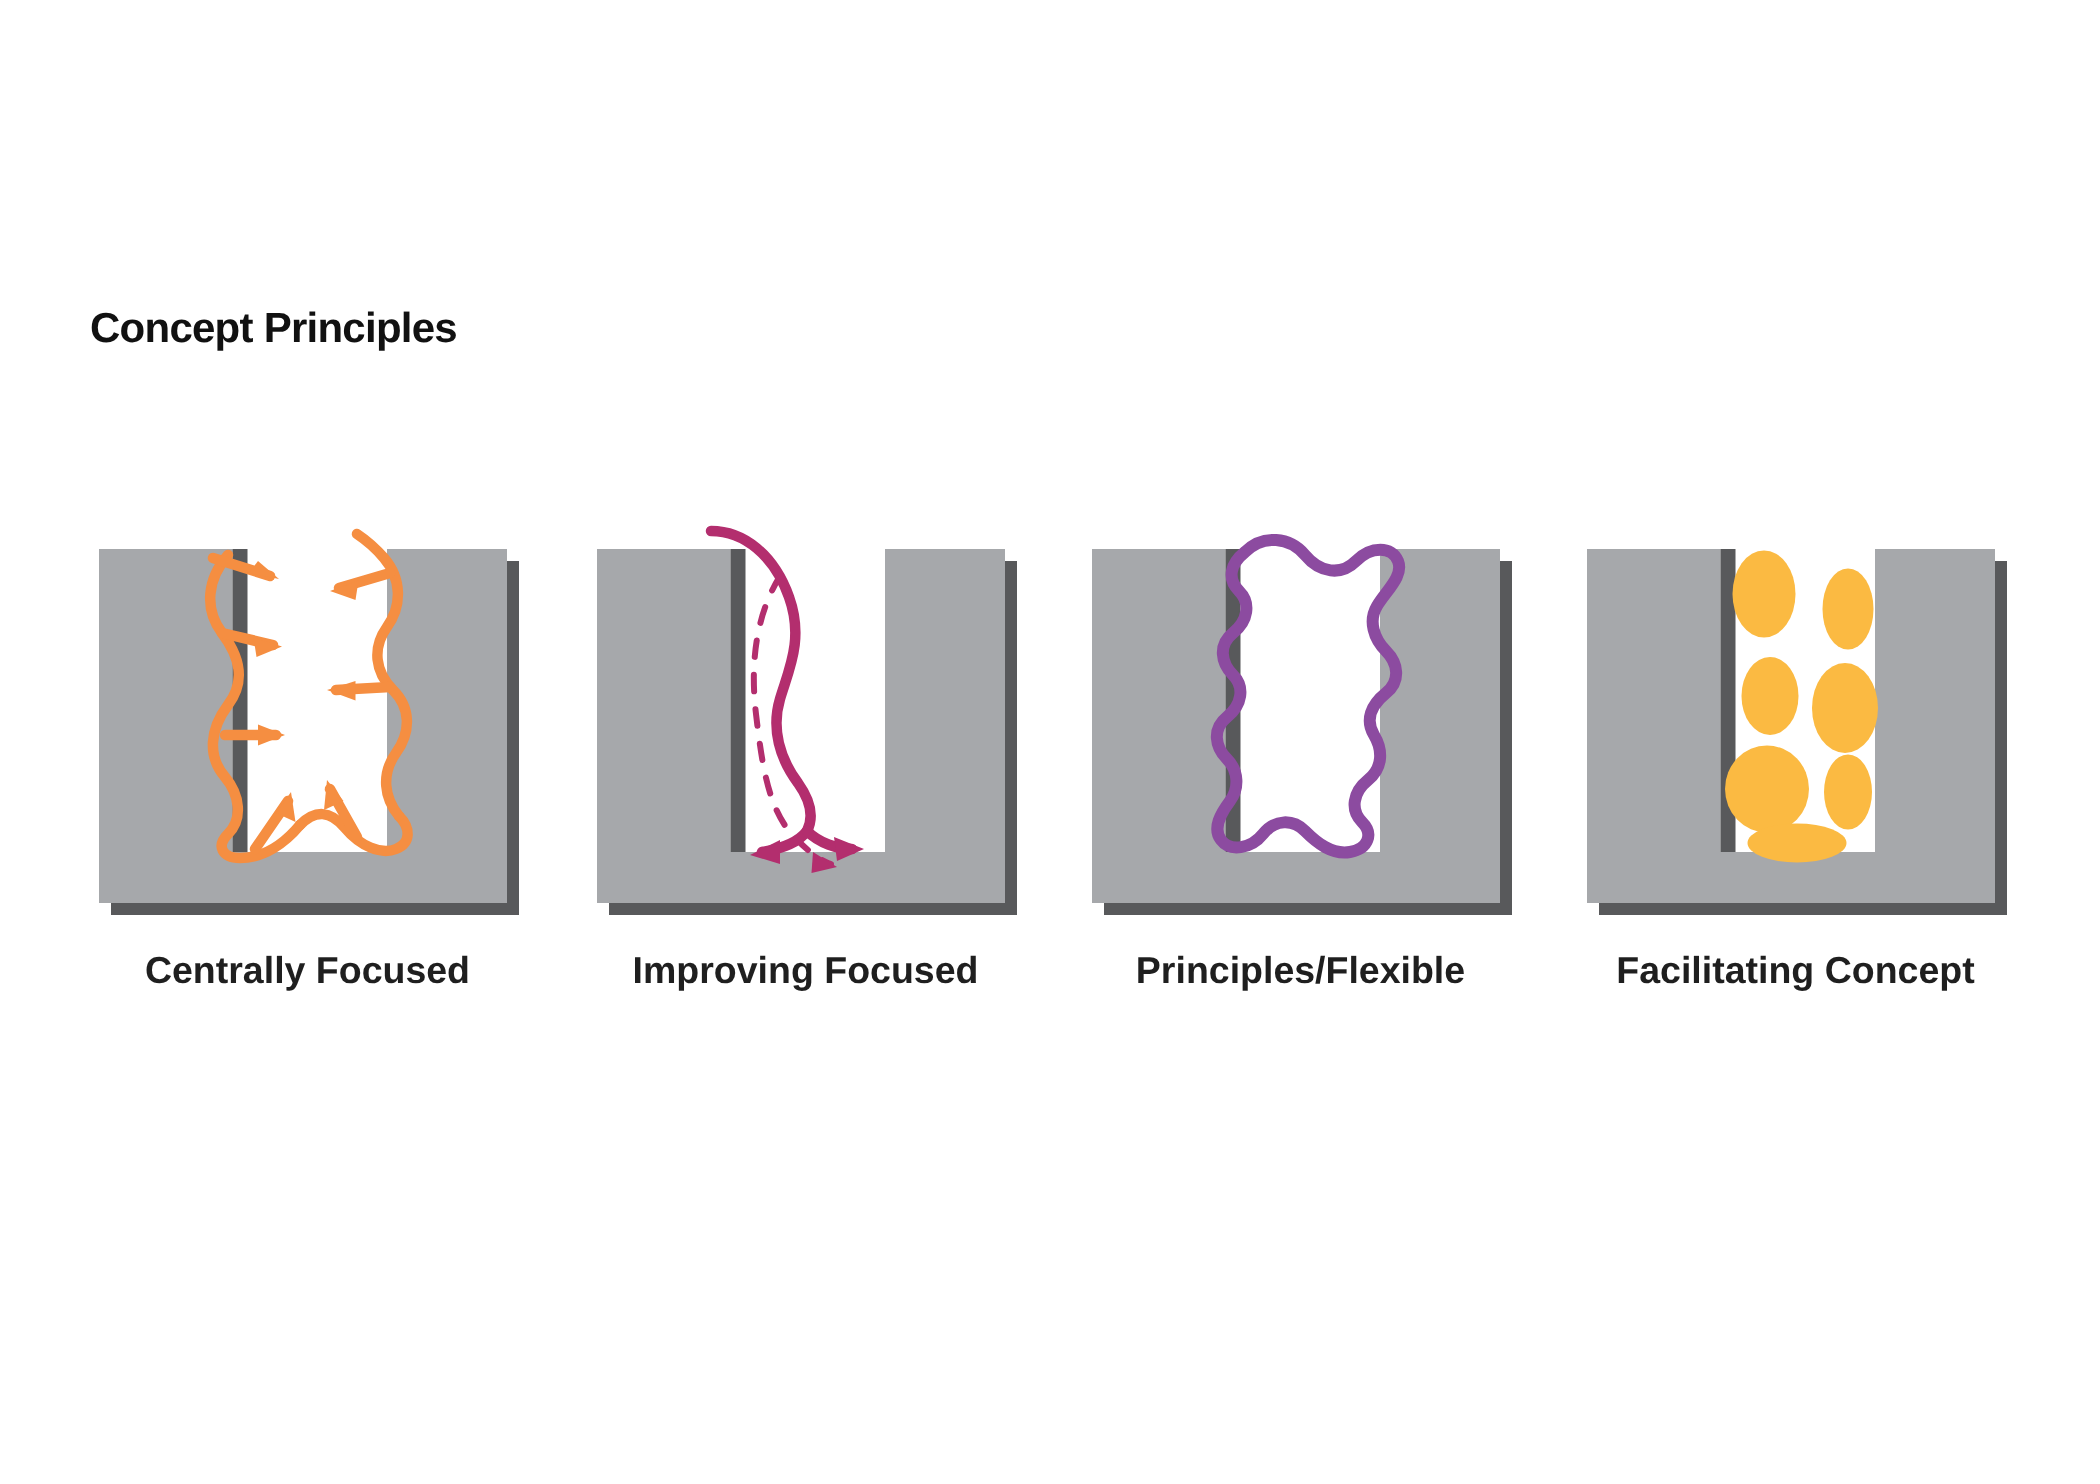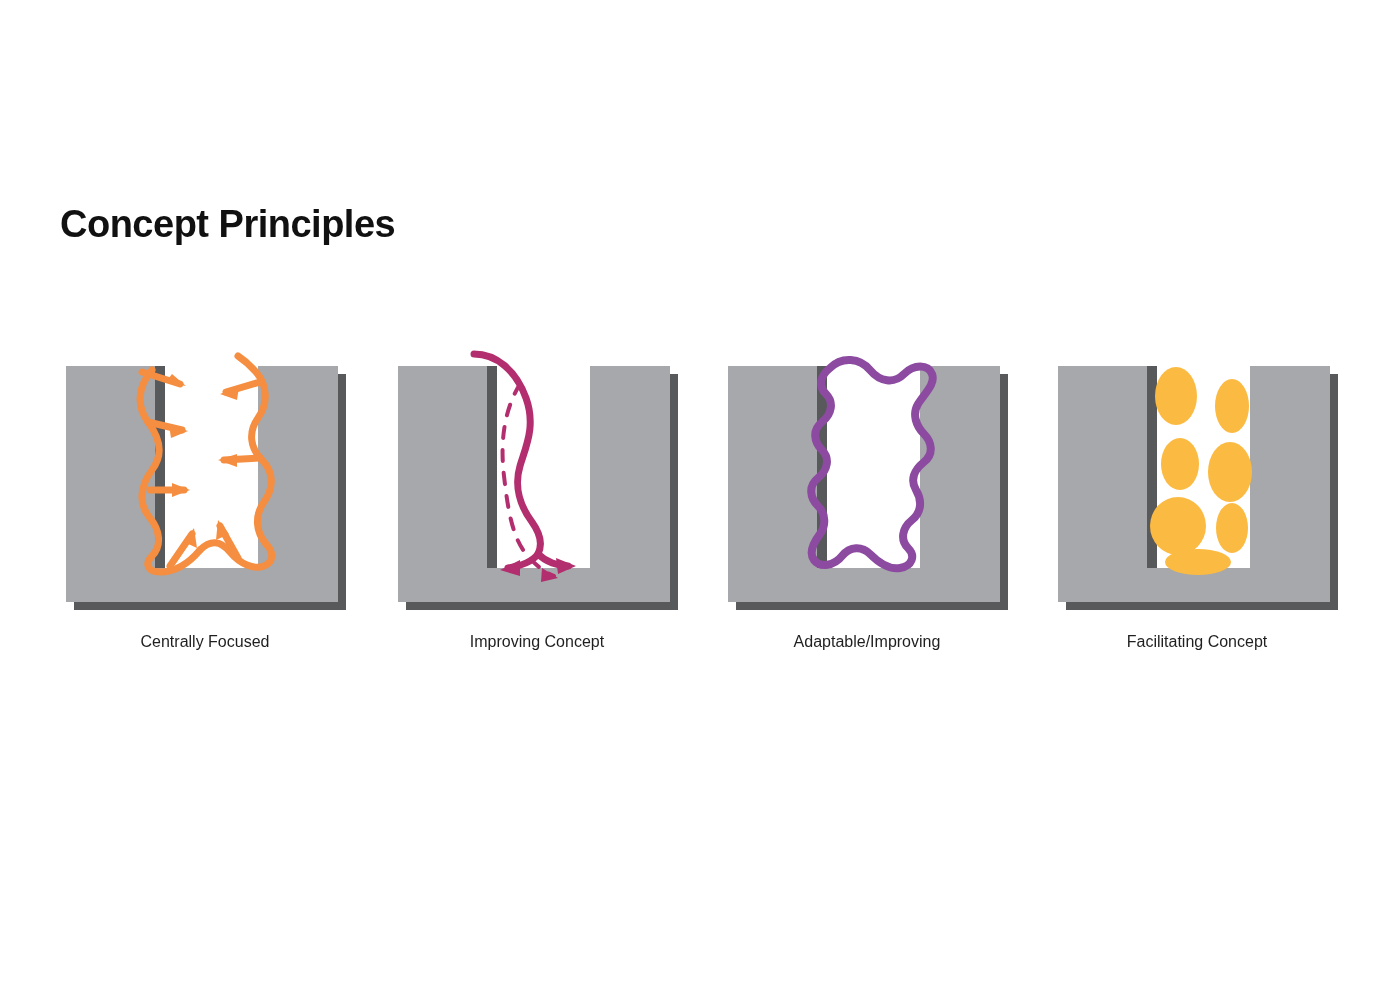--- a/index.html
+++ b/index.html
@@ -17,21 +17,21 @@
   }
   .slide {
     position: absolute;
     inset: 0;
     background: #ffffff;
   }
   .slide-title {
     position: absolute;
     left: 60px;
     top: 203px;
-    font-size: 38px;
+    font-size: 28px;
     font-weight: 700;
     letter-spacing: -0.5px;
     color: #111111;
     white-space: nowrap;
   }
   .panels {
     position: absolute;
     left: 0;
     top: 350px;
     width: 1400px;
@@ -55,22 +55,22 @@
     width: 290px;
     height: 255px;
     overflow: visible;
   }
   .panel-label {
     position: absolute;
     top: 283px;
     left: 0;
     width: 290px;
     text-align: center;
-    font-size: 16px;
-    font-weight: 400;
+    font-size: 25px;
+    font-weight: 700;
     color: #1f1f1f;
     white-space: nowrap;
   }
 </style>
 </head>
 <body>
 
 <div class="slide">
 
   <div class="slide-title">Concept Principles</div>
@@ -167,21 +167,21 @@
             <path d="M146,204 C140,212 128,216 116,218"></path>
 
             <path d="M146,204 C154,212 166,216 176,216"></path>
           </g>
           <g fill="#B32E6E" stroke="none">
             <polygon points="108,220 128,210 128,226"></polygon>
             <polygon points="184,216 164,208 166,224"></polygon>
           </g>
         </svg>
       </div>
-      <div class="panel-label">Improving Concept</div>
+      <div class="panel-label">Improving Focused</div>
     </div>
 
     <div class="panel" style="left:722px;">
       <div class="panel-figure">
         <svg viewBox="0 0 290 255" xmlns="http://www.w3.org/2000/svg">
           <g>
             <rect x="14" y="24" width="272" height="236" fill="#58595B"></rect>
           </g>
           <g>
             <rect x="6" y="16" width="272" height="236" fill="#A6A8AB"></rect>
@@ -211,21 +211,21 @@
                      C86,202 92,192 98,184
                      C104,176 104,164 96,156
                      C88,148 86,136 96,128
                      C106,120 108,108 100,100
                      C92,92 90,80 100,72
                      C110,64 112,52 104,44
                      C96,36 98,26 108,18 Z"></path>
           </g>
         </svg>
       </div>
-      <div class="panel-label">Adaptable/Improving</div>
+      <div class="panel-label">Principles/Flexible</div>
     </div>
 
     <div class="panel" style="left:1052px;">
       <div class="panel-figure">
         <svg viewBox="0 0 290 255" xmlns="http://www.w3.org/2000/svg">
           <g>
             <rect x="14" y="24" width="272" height="236" fill="#58595B"></rect>
           </g>
           <g>
             <rect x="6" y="16" width="272" height="236" fill="#A6A8AB"></rect>

